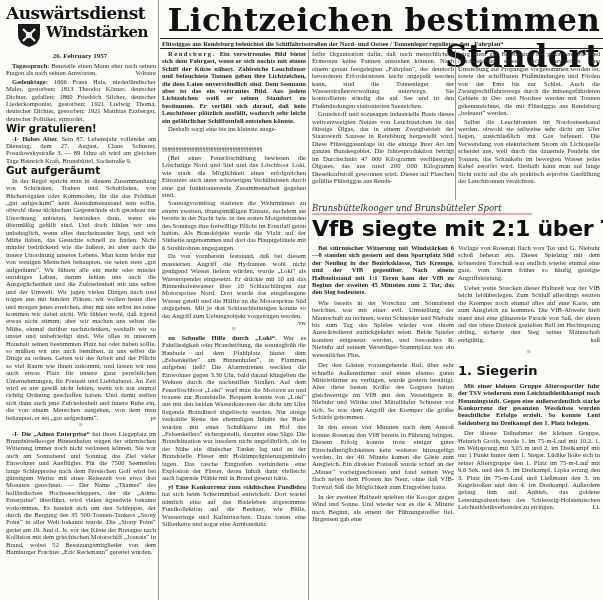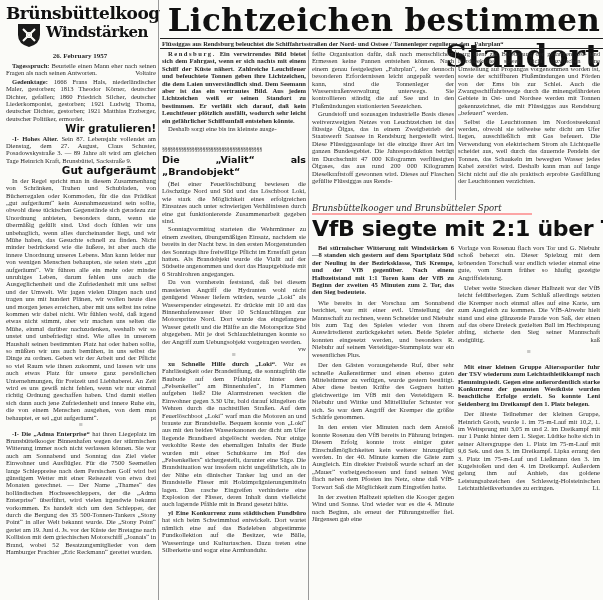--- a/index.html
+++ b/index.html
@@ -6,34 +6,34 @@
   body { width:603px; height:600px; background:#fbfbf8; overflow:hidden; position:relative; font-family:"Liberation Serif", serif; color:#2a2a2a; }
   .abs { position:absolute; }
   .txt { font-size:6.6px; line-height:7.4px; text-align:justify; hyphens:auto; margin:0; }
   .bold { font-weight:bold; }
   p.ind { text-indent:6px; margin:0 0 1px 0; }
   .masthead1 { left:6px; top:3px; width:150px; font-family:"DejaVu Serif", serif; font-weight:bold; font-size:17px; letter-spacing:-0.5px; color:#111; }
   .masthead2 { left:46px; top:23px; width:110px; font-family:"DejaVu Serif", serif; font-weight:bold; font-size:15px; letter-spacing:-0.5px; color:#111; }
   .crest { left:16px; top:22px; width:26px; height:26px; }
   .date { left:0; top:52px; width:160px; text-align:center; font-size:7px; font-weight:bold; }
   .col1 { left:6px; width:150px; }
-  .h-center { text-align:right; font-family:"DejaVu Sans", sans-serif; font-weight:bold; color:#111; }
+  .h-center { text-align:left; font-family:"DejaVu Sans", sans-serif; font-weight:bold; color:#111; }
   .main-title { left:163px; top:2px; width:437px; text-align:right; font-size:31px; font-weight:bold; color:#111; letter-spacing:0.3px; font-family:"DejaVu Serif", serif; }
   .subline { left:160px; top:38px; width:440px; border-top:1.5px solid #222; border-bottom:1.5px solid #222; font-size:6.5px; font-weight:bold; padding:1px 2px; white-space:nowrap; overflow:hidden; }
   .rule-v { width:1px; background:#999; }
   .ornament { font-size:6px; letter-spacing:-0.3px; color:#333; white-space:nowrap; overflow:hidden; }
   .sport-kicker { left:312px; top:203px; width:220px; font-family:"DejaVu Serif", serif; font-style:italic; font-size:8.5px; border-bottom:2px solid #fca5a5; }
   .sport-title { left:312px; top:216px; width:290px; font-family:"DejaVu Sans", sans-serif; font-weight:bold; font-size:22px; letter-spacing:-0.3px; color:#111; white-space:nowrap; }
   .divider { text-align:center; font-size:7px; color:#333; }
   .sig { float:right; }
 </style>
 </head>
 <body>
 
-<div class="abs masthead1">Brünsbüttelkoog</div>
+<div class="abs masthead1">Auswärtsdienst</div>
 <div class="abs crest">
   <svg width="26" height="26" viewBox="0 0 26 26">
     <path d="M2 2 H24 V13 Q24 22 13 25 Q2 22 2 13 Z" fill="#1a1a1a"></path>
     <path d="M7 7 L19 19 M19 7 L7 19" stroke="#fbfbf8" stroke-width="2"></path>
     <circle cx="13" cy="13" r="2.5" fill="none" stroke="#fbfbf8" stroke-width="1.2"></circle>
   </svg>
 </div>
 <div class="abs masthead2">Windstärken</div>
 <div class="abs date">26. February 1957</div>
 
@@ -80,21 +80,20 @@
   <p class="ind" style="text-indent:0;">feilte Organisation dafür, daß nach menschlichem Ermessen keine Pannen entstehen können. Nach einem genau festgelegten „Fahrplan“, der dennoch besonderen Erfordernissen leicht angepaßt werden kann, sind die Tonnenleger der Wasserstraßenverwaltung unterwegs. Sie kontrollieren ständig die auf See und in den Flußmündungen stationierten Seezeichen.</p>
   <p class="ind">Grundstoff und sozusagen industrielle Basis dieses weitverzweigten Netzes von Leuchtzeichen ist das flüssige Ölgas, das in einem Zweigbetrieb der Staatswerft Saatsee in Rendsburg hergestellt wird. Diese Flüssiggasanlage ist die einzige ihrer Art im ganzen Bundesgebiet. Die Jahresproduktion beträgt im Durchschnitt 47 000 Kilogramm verflüssigten Ölgases, das aus rund 200 000 Kilogramm Dieselkraftstoff gewonnen wird. Dieses auf Flaschen gefüllte Flüssiggas aus Rends-</p>
 </div>
 <div class="abs txt" style="left:458px; top:50px; width:142px;">
   <p class="ind" style="text-indent:0;">burg dient zur Befeuerung der gesamten Ost- und Nordseeküste, soweit nicht inzwischen eine Umstellung auf Propangas vorgenommen worden ist, sowie der schiffbaren Flußmündungen und Förden von der Ems bis zur Schlei. Auch die Zwangsschiffahrtswege durch die minengefährdeten Gebiete in Ost- und Nordsee werden mit Tonnen gekennzeichnet, die mit Flüssiggas aus Rendsburg „befeuert“ werden.</p>
   <p class="ind">Selbst die Leuchttonnen im Nordostseekanal werden, obwohl sie teilweise sehr dicht am Ufer liegen, ausschließlich mit Gas befeuert. Die Verwendung von elektrischem Strom als Lichtquelle scheidet aus, weil durch das dauernde Pendeln der Tonnen, das Schaukeln im bewegten Wasser jedes Kabel zerstört wird. Deshalb kann man auf lange Sicht nicht auf die als praktisch erprobte Gasfüllung der Leuchttonnen verzichten.</p>
 </div>
 
 <div class="abs ornament" style="left:162px; top:146px; width:144px;">§§§§§§§§§§§§§§§§§§§§§§§§§§§§§§§§§§§§§</div>
 <div class="abs txt" style="left:162px; top:154px; width:144px;">
-  <div style="font-family:'DejaVu Sans',sans-serif; font-weight:bold; font-size:9.5px; line-height:12px; margin-bottom:2px; color:#111;">Die „Vialit“ als „Brandobjekt“</div>
   <p class="ind">(Bei einer Feuerlöschübung bewiesen die Löschzüge Nord und Süd und das Löschboot Loki, wie stark die Möglichkeit eines erfolgreichen Einsatzes auch unter schwierigen Verhältnissen durch eine gut funktionierende Zusammenarbeit gegeben sind.</p>
   <p class="ind">Sonntagvormittag starteten die Wehrmänner zu einem zweiten, übungsmäßigen Einsatz, nachdem sie bereits in der Nacht bzw. in den ersten Morgenstunden des Sonntags ihre freiwillige Pflicht im Ernstfall getan hatten. Als Brandobjekt wurde die Vialit auf der Südseite angenommen und dort das Hauptgebäude mit 6 Strahlrohren angegangen.</p>
   <p class="ind">
     <span>Da von vornherein feststand, daß bei diesem massierten Angriff die Hydranten wohl nicht genügend Wasser liefern würden, wurde „Loki“ als Wasserspender eingesetzt. Er drückte mit 10 atü das Binnenhafenwasser über 10 Schlauchlängen zur Motorspritze Nord. Dort wurde das eingefangene Wasser geteilt und die Hälfte an die Motorspritze Süd abgegeben. Mit je drei Schlauchleitungen konnte so der Angriff zum Uebungsobjekt vorgetragen werden.</span>
     <span class="sig">vw</span>
   </p>
   <div class="divider" style="clear:both;">≡</div>
   <p class="ind">
     <span class="bold">xu Schnelle Hilfe durch „Loki“.</span>
     <span>War es Fahrlässigkeit oder Brandstiftung, die sonntagfrüh die Baubude auf dem Pfahlplatz hinter dem „Felsenkeller“ am Binnenhafen“, in Flammen aufgehen ließ? Die Alarmsirenen weckten die Einwohner gegen 3.30 Uhr, bald darauf klingelten die Wehren durch die nachtstillen Straßen. Auf dem Feuerlöschboot „Loki“ warf man die Motoren an und brauste zur Brandstelle. Bequem konnte von „Loki“ aus mit den beiden Wasserkanonen der dicht am Ufer liegende Brandherd abgelöscht werden. Nur einige verkohlte Reste des ehemaligen Inhalts der Bude wurden mit einer Schubkarre im Hof des „Felsenkellers“ sichergestellt, darunter eine Säge. Die Brandsituation war insofern nicht ungefährlich, als in der Nähe ein dänischer Tanker lag und an der Brandstelle Fässer mit Holzimprägnierungsmitteln lagen. Das rasche Eingreifen verhinderte eine Explosion der Fässer, deren Inhalt dann vielleicht auch lagernde Pfähle mit in Brand gesetzt hätte.</span>
@@ -118,20 +117,21 @@
   <p class="ind" style="margin-top:3px;">In der zweiten Halbzeit spielten die Kooger gegen Wind und Sonne. Und wieder war es die 4. Minute nach Beginn, als erneut der Führungstreffer fiel. Jürgensen gab eine</p>
 </div>
 <div class="abs txt" style="left:458px; top:244px; width:142px;">
   <p class="ind" style="text-indent:0;">Vorlage von Rosenau flach vors Tor und G. Niebuhr schoß beherzt ein. Dieser Spielzug mit dem krönenden Torschuß war endlich wieder einmal eine gute, vom Sturm früher so häufig gezeigte Angriffsleistung.</p>
   <p class="ind" style="margin-top:3px;">
     <span>Ueber weite Strecken dieser Halbzeit war der VfB leicht feldüberlegen. Zum Schluß allerdings setzten die Kremper noch einmal alles auf eine Karte, um zum Ausgleich zu kommen. Die VfB-Abwehr hielt stand und eine glänzende Parade von Saß, der einen auf das obere Dreieck gezielten Ball im Hechtsprung abfing, sicherte den Sieg seiner Mannschaft endgültig.</span>
     <span class="sig">kaß</span>
   </p>
   <div class="divider" style="clear:both; margin:6px 0;">≡</div>
 
+  <div class="h-center" style="font-size:13px; line-height:16px; margin-bottom:3px;">1. Siegerin</div>
   <p class="ind bold">Mit einer kleinen Gruppe Alterssportler fuhr der TSV wiederum zum Leichtathletikkampf nach Hemmingstedt. Gegen eine außerordentlich starke Konkurrenz der gesamten Westküste wurden beachtliche Erfolge erzielt. So konnte Leni Seidenberg im Dreikampf den 1. Platz belegen.</p>
   <p class="ind" style="margin-top:3px;">
     <span>Der älteste Teilnehmer der kleinen Gruppe, Heinrich Groth, wurde 1. im 75-m-Lauf mit 10,2, 1. im Weitsprung mit 3,05 m und 2. im Dreikampf mit nur 1 Punkt hinter dem 1. Sieger. Lüdtke holte sich in seiner Altersgruppe den 1. Platz im 75-m-Lauf mit 9,6 Sek. und den 3. im Dreikampf. Lipka errang den 3. Platz im 75-m-Lauf und Ließmann den 3. im Kugelstoßen und den 4. im Dreikampf. Außerdem gelang ihm auf Anhieb, das goldene Leistungsabzeichen des Schleswig-Holsteinischen Leichtathletikverbandes zu erringen.</span>
     <span class="sig">Li.</span>
   </p>
 </div>
 
 <div class="abs rule-v" style="left:455px; top:50px; height:150px;"></div>
 
 </body></html>

